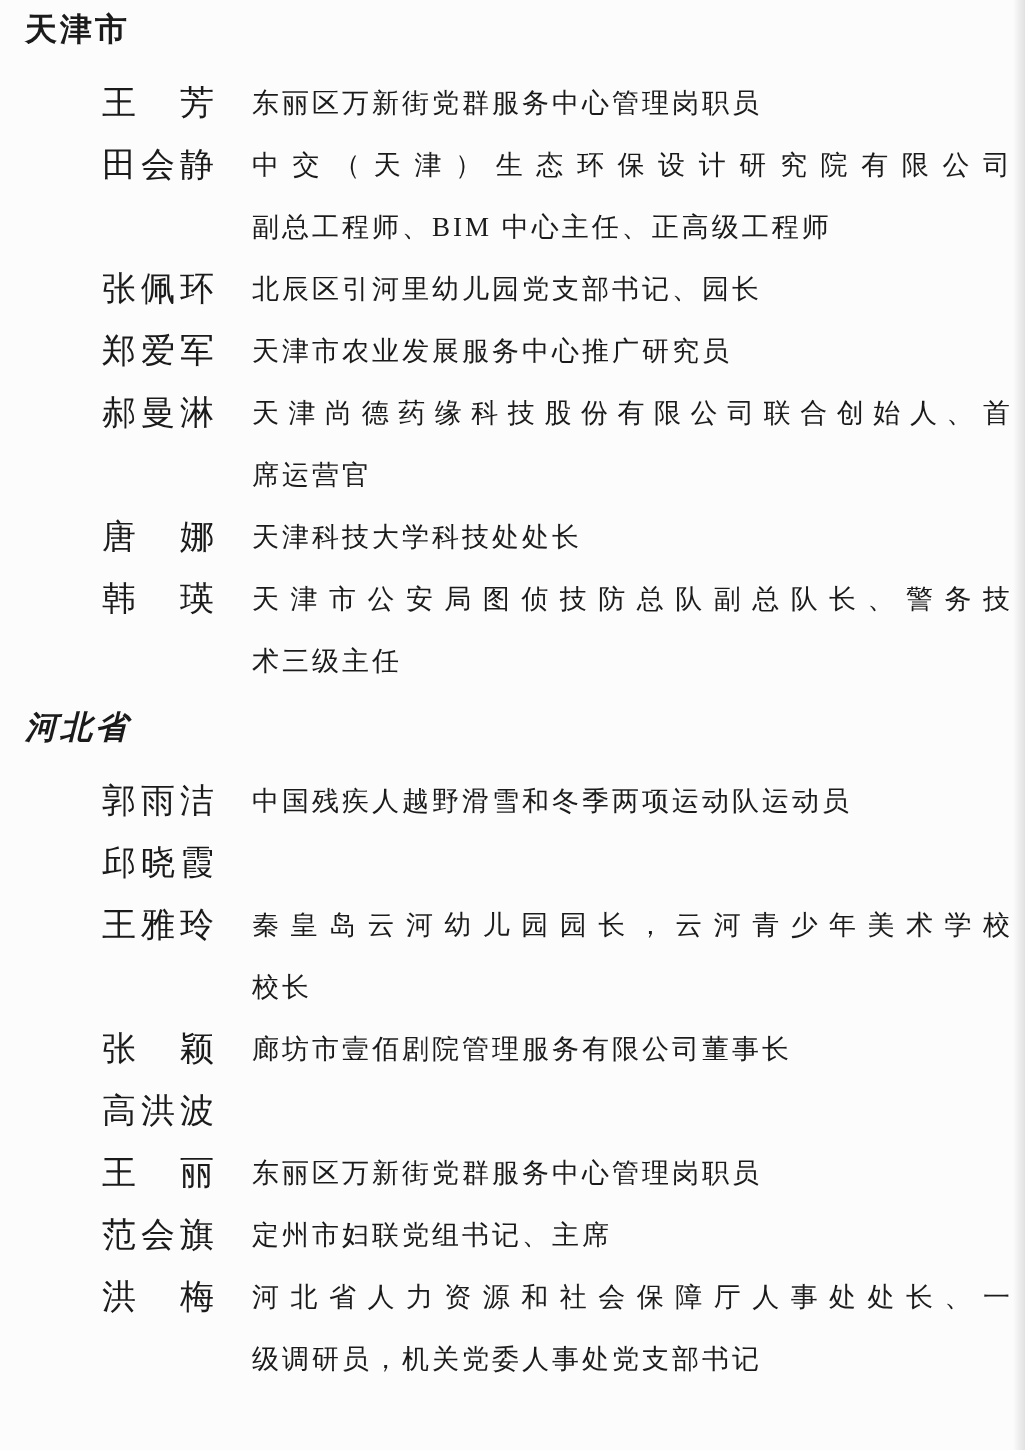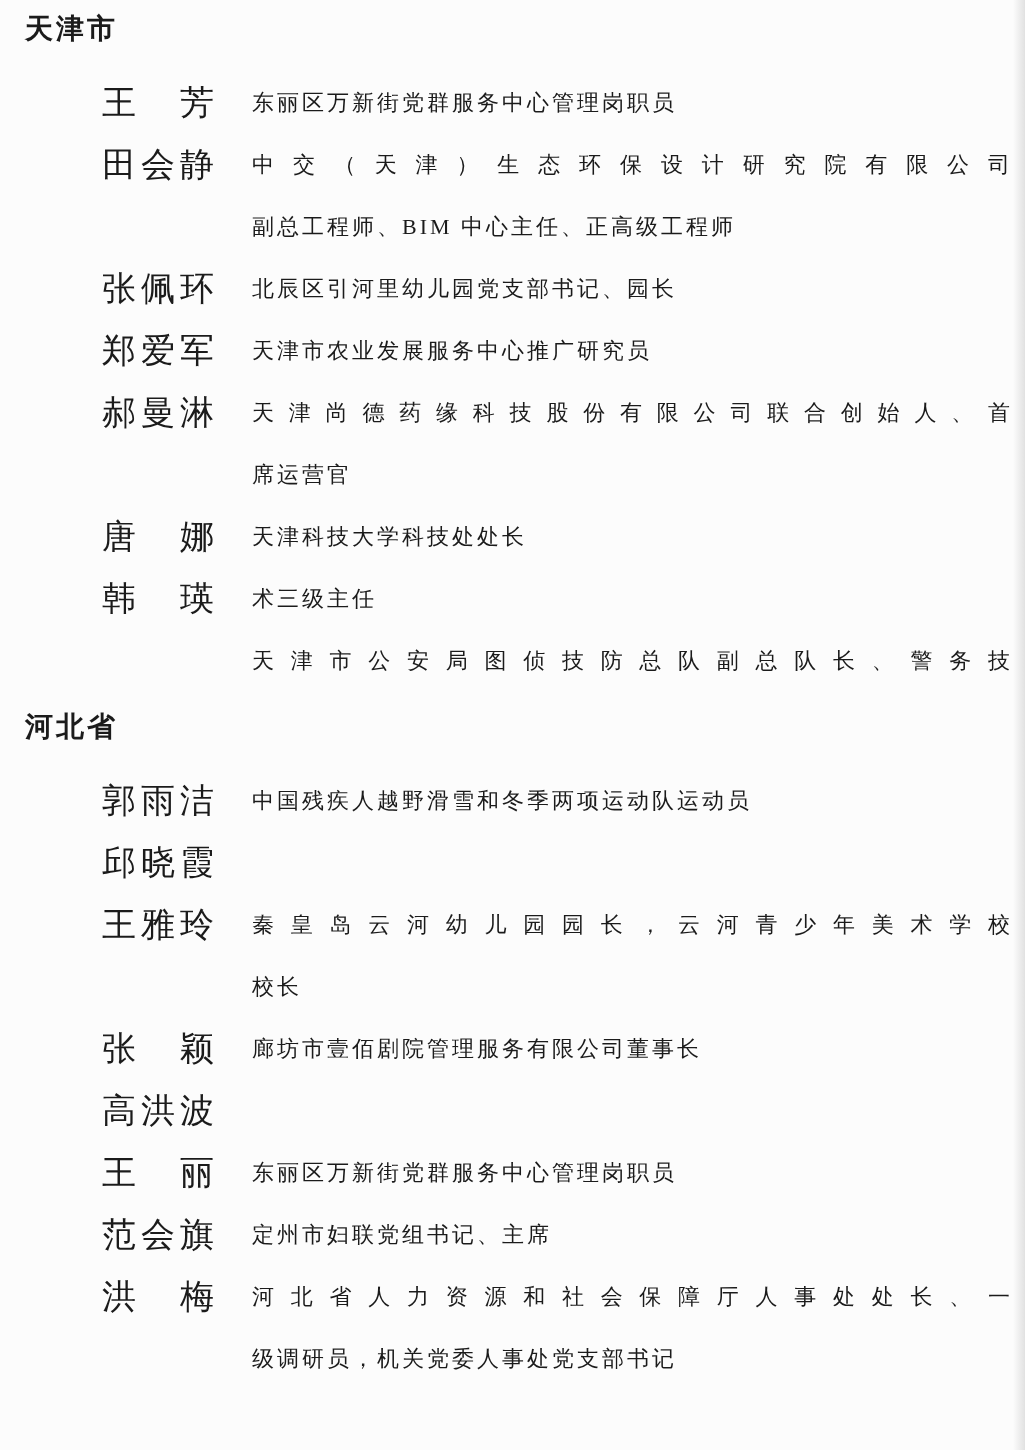--- a/index.html
+++ b/index.html
@@ -26,27 +26,28 @@
     right: 0;
     width: 12px;
     height: 100%;
     background: linear-gradient(to right, rgba(130,130,130,0) 0%, rgba(130,130,130,0.22) 100%);
     pointer-events: none;
   }
   .section { margin: 0; }
   .section-header {
     font-family: "Liberation Sans", "DejaVu Sans", sans-serif;
     font-weight: 700;
-    font-size: 28px;
+    font-size: 32px;
     line-height: 46px;
     letter-spacing: 3px;
     margin: 0 0 20px 0;
   }
   .section + .section .section-header {
     margin-top: 12px;
+    font-style: italic;
   }
   .entry {
     display: flex;
     align-items: flex-start;
   }
   .name {
     flex: 0 0 auto;
     width: 112px;
     margin-left: 77px;
     font-size: 34px;
@@ -54,21 +55,21 @@
     text-align: justify;
     text-align-last: justify;
     white-space: nowrap;
   }
   .titles {
     flex: 1 1 auto;
     min-width: 0;
     margin-left: 38px;
   }
   .tline {
-    font-size: 22px;
+    font-size: 27px;
     line-height: 62px;
     letter-spacing: 3px;
   }
   .tline.stretch {
     letter-spacing: 0;
     text-align: justify;
     text-align-last: justify;
   }
 </style>
 </head>
@@ -112,22 +113,22 @@
       </div>
       <div class="entry">
         <div class="name">唐娜</div>
         <div class="titles">
           <div class="tline">天津科技大学科技处处长</div>
         </div>
       </div>
       <div class="entry">
         <div class="name">韩瑛</div>
         <div class="titles">
+          <div class="tline stretch">天津市公安局图侦技防总队副总队长、警务技</div>
           <div class="tline">术三级主任</div>
-          <div class="tline stretch">天津市公安局图侦技防总队副总队长、警务技</div>
         </div>
       </div>
     </section>
     <section class="section">
       <h2 class="section-header">河北省</h2>
       <div class="entry">
         <div class="name">郭雨洁</div>
         <div class="titles">
           <div class="tline">中国残疾人越野滑雪和冬季两项运动队运动员</div>
         </div>

